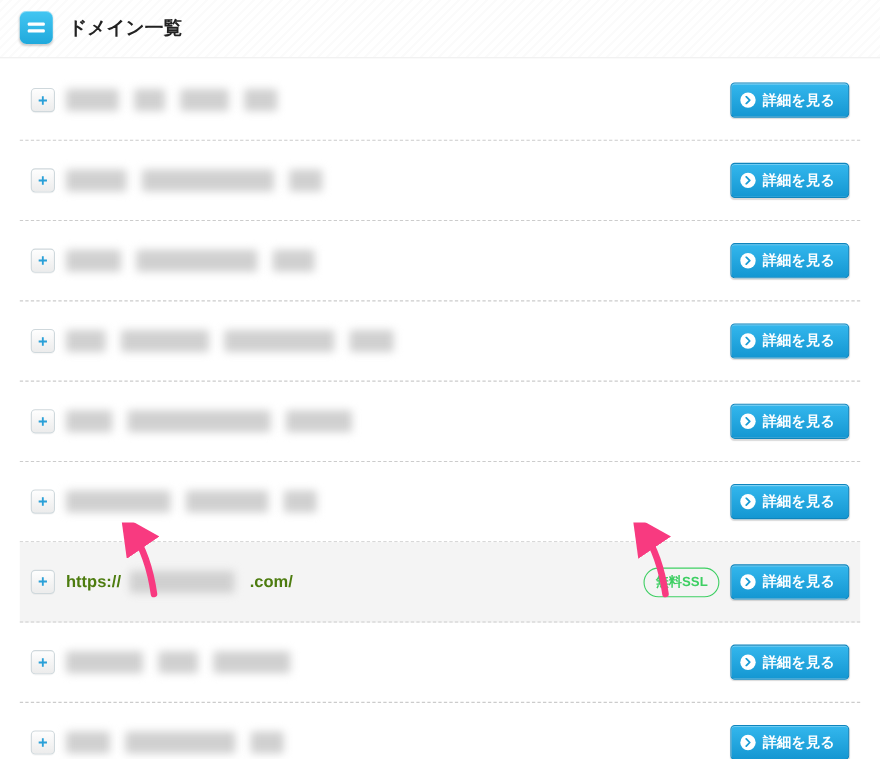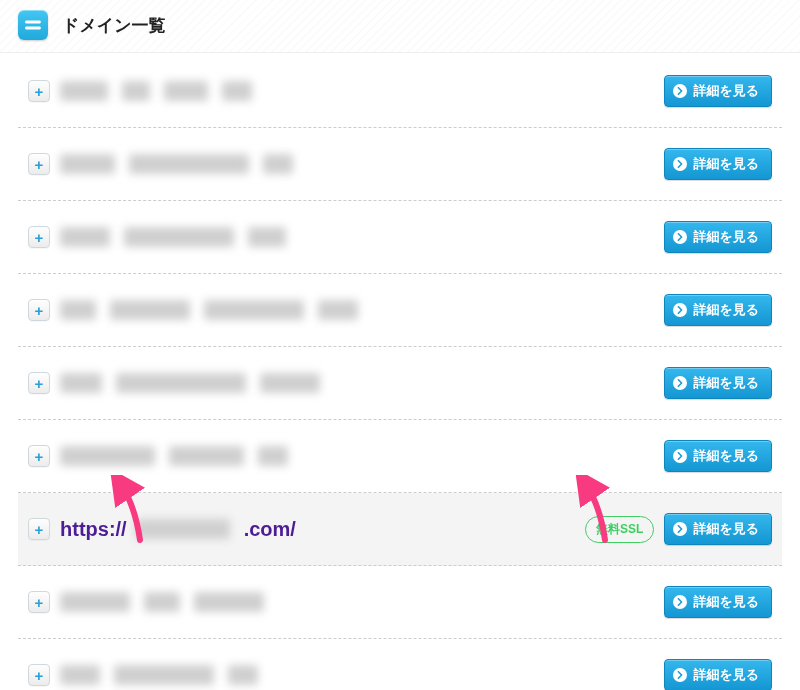--- a/index.html
+++ b/index.html
@@ -61,23 +61,23 @@
   color: #2aa0d8;
   font-weight: bold;
   font-size: 15px;
   line-height: 1;
 }
 .domain-text {
   flex: 1;
   display: flex;
   align-items: center;
   gap: 8px;
-  font-size: 20px;
-  font-weight: bold;
-  color: #4c1d95;
+  font-size: 15px;
+  font-weight: bold;
+  color: #4d7c0f;
 }
 .blur-block {
   display: inline-block;
   height: 20px;
   background: #d0d0d0;
   border-radius: 2px;
   filter: blur(4px);
   margin-right: 6px;
 }
 .ssl-badge {

